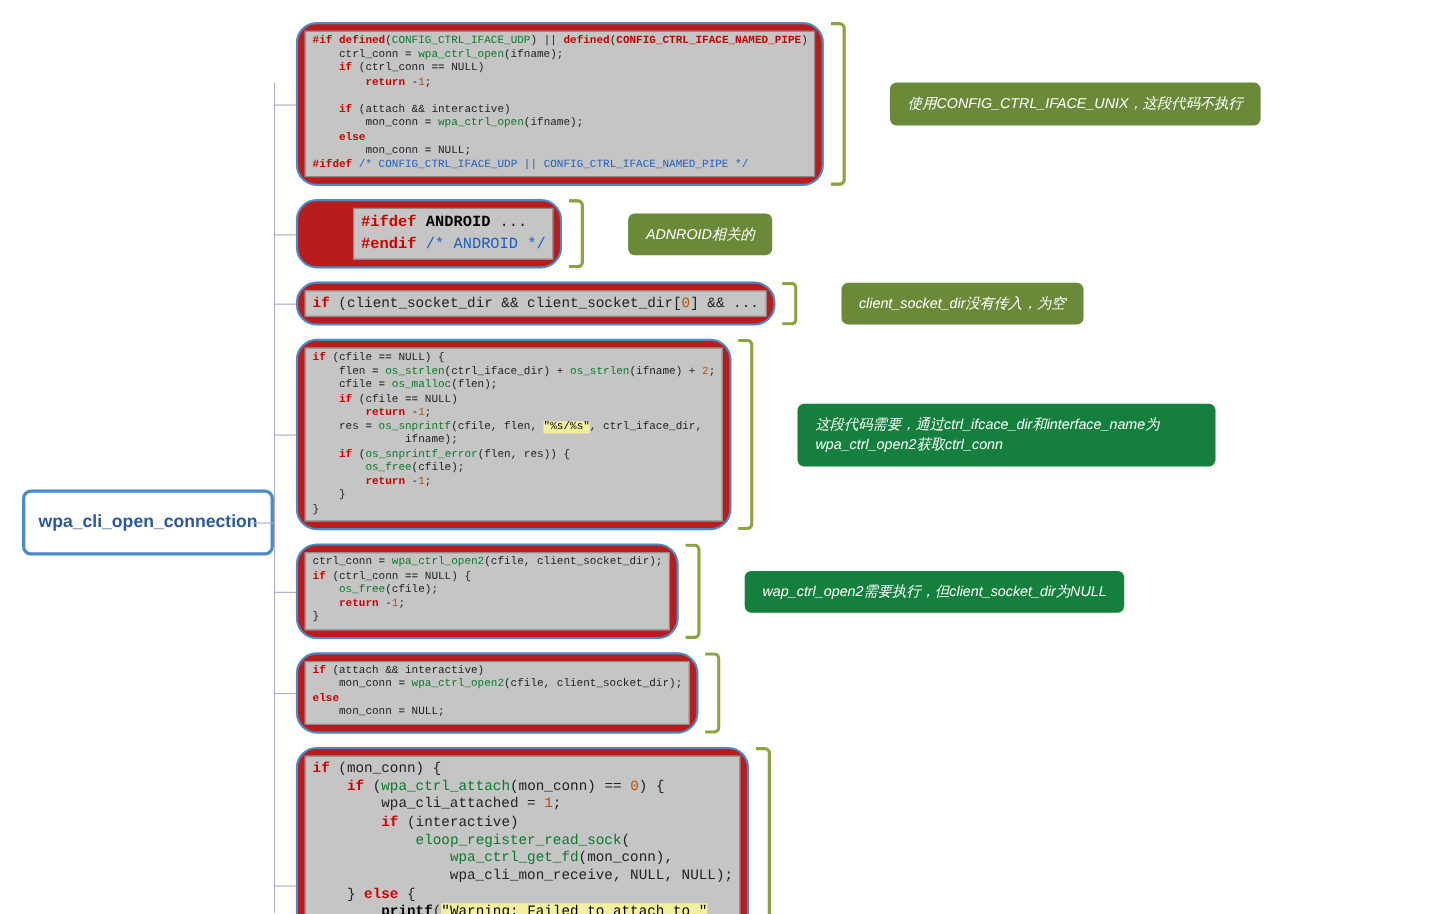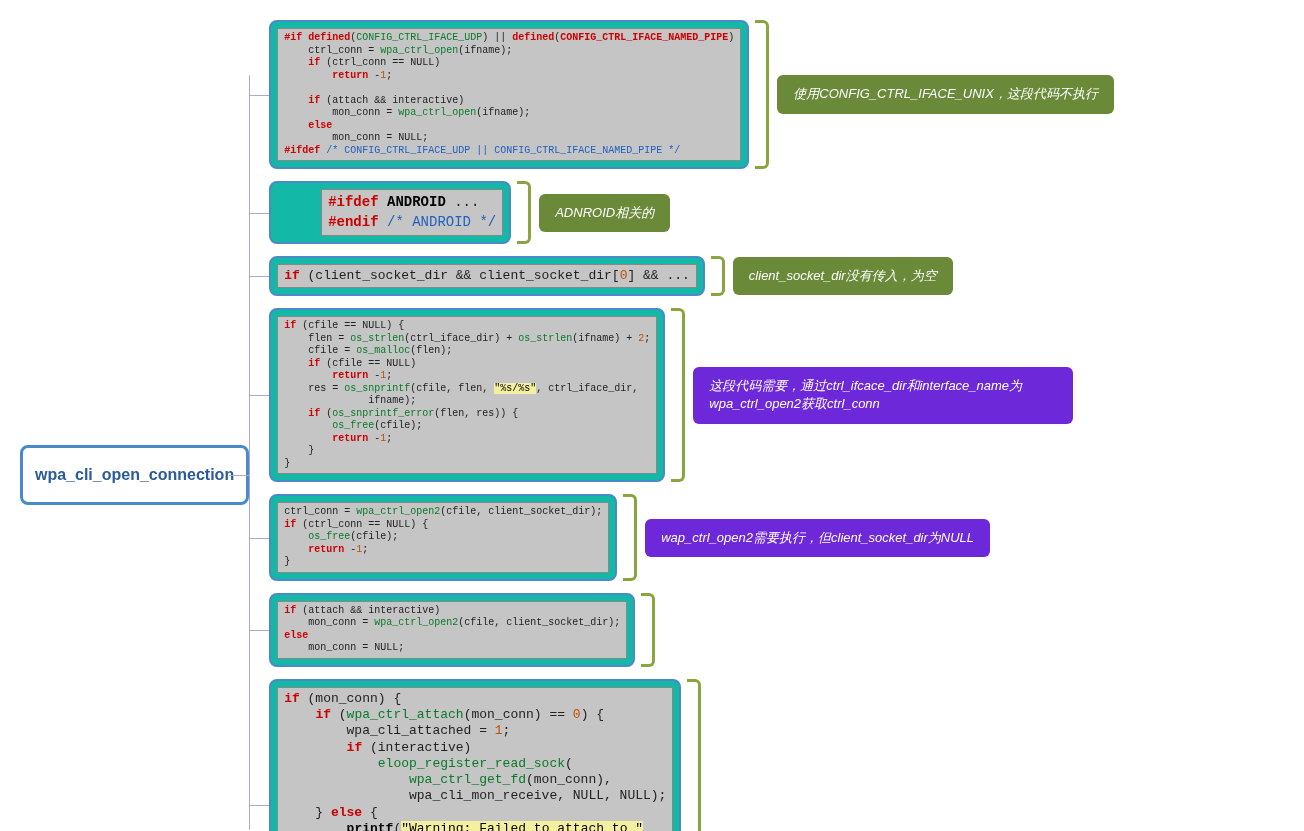--- a/index.html
+++ b/index.html
@@ -59,23 +59,23 @@
     content: "";
     position: absolute;
     left: -40px;
     top: 50%;
     width: 20px;
     height: 1px;
     border-top: 1px solid #aac;
   }
   .code-box {
     border: 2px solid #4a8ac9;
-    border-radius: 8px;
+    border-radius: 19px;
     padding: 6px;
-    background: #14b8a6;
+    background: #b91c1c;
   }
   .code-inner {
     background: #c5c5c5;
     border: 1px solid #888;
     padding: 3px 6px;
     font-family: "Courier New", monospace;
     font-size: 10px;
     line-height: 1.25;
     white-space: pre;
     color: #222;
@@ -93,23 +93,24 @@
     border-bottom-right-radius: 6px;
   }
   .annot {
     padding: 10px 16px;
     border-radius: 6px;
     font-style: italic;
     font-size: 13px;
     color: #fff;
     max-width: 380px;
     line-height: 1.4;
+    margin-left: 32px;
   }
   .annot.green { background: #6a8a3a; }
-  .annot.red { background: #6d28d9; }
+  .annot.red { background: #15803d; }
   .kw-red { color: #c00; font-weight: bold; }
   .kw-green { color: #0a7a2a; }
   .kw-black { color: #000; font-weight: bold; }
   .num { color: #c05000; }
   .str { background: #f5f0a0; color: #000; }
   .cmt { color: #2060c0; }
 </style>
 </head>
 <body>
 

